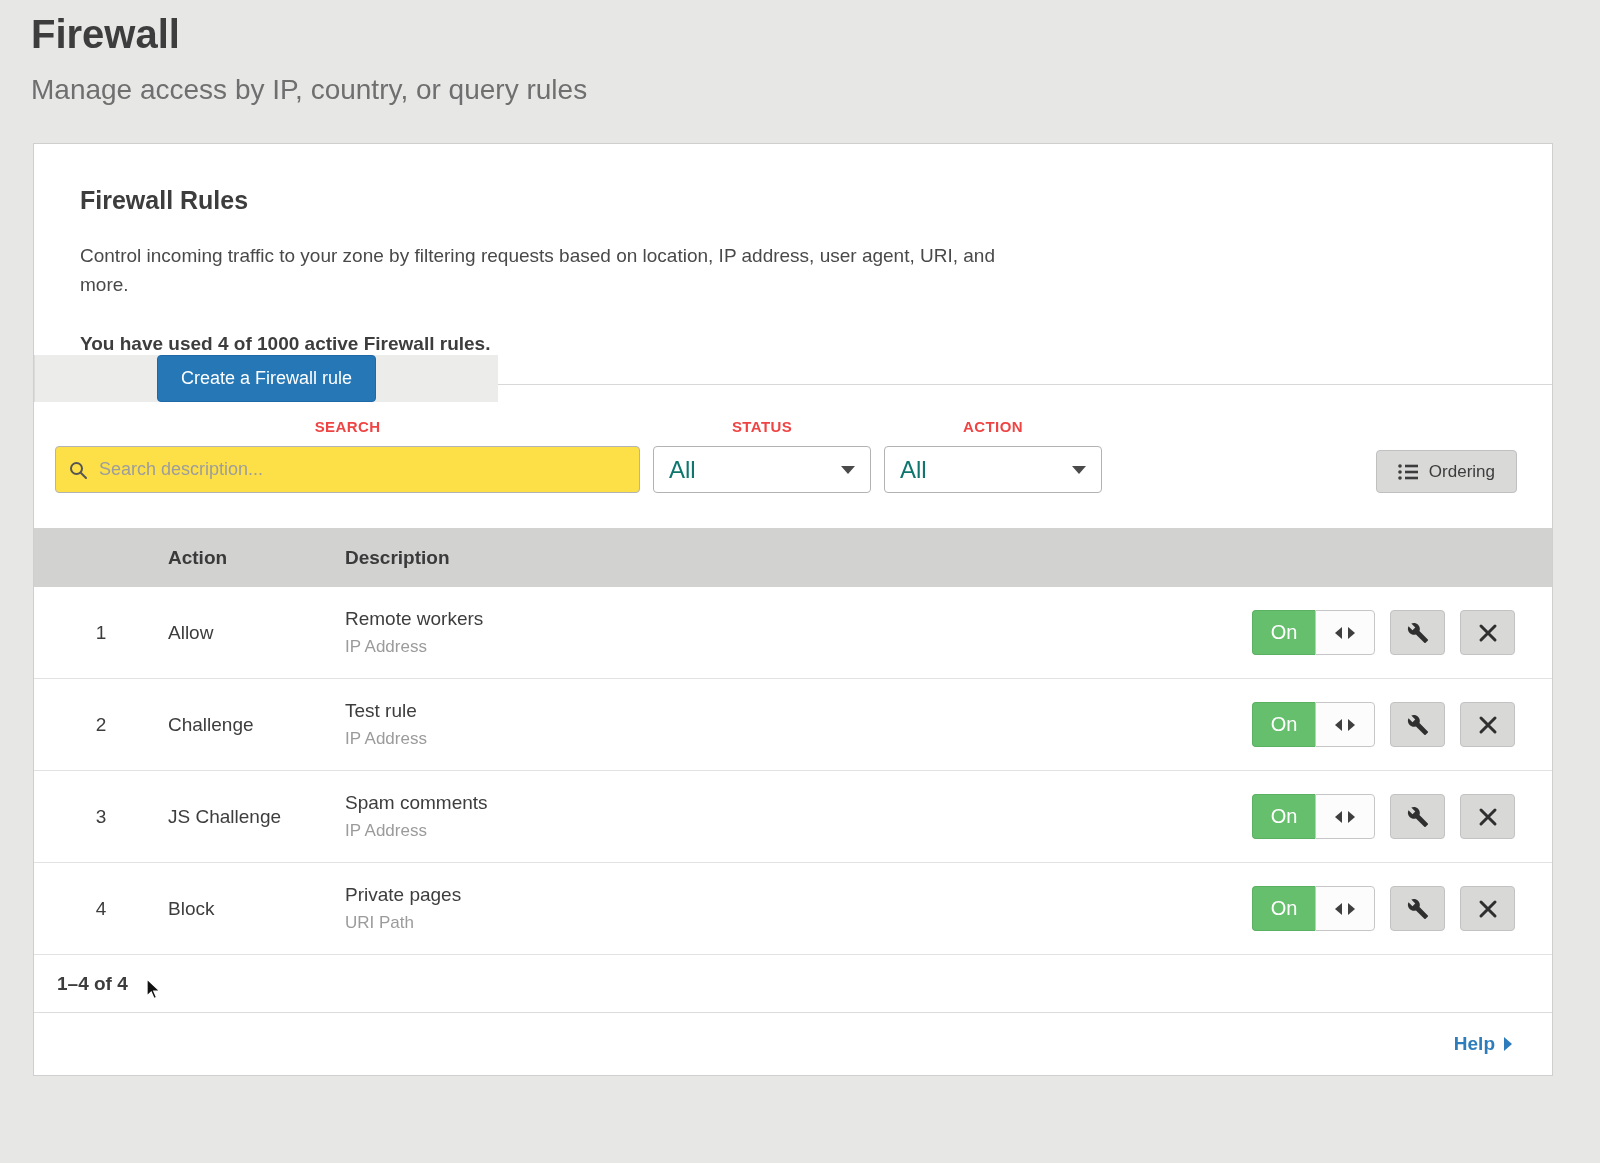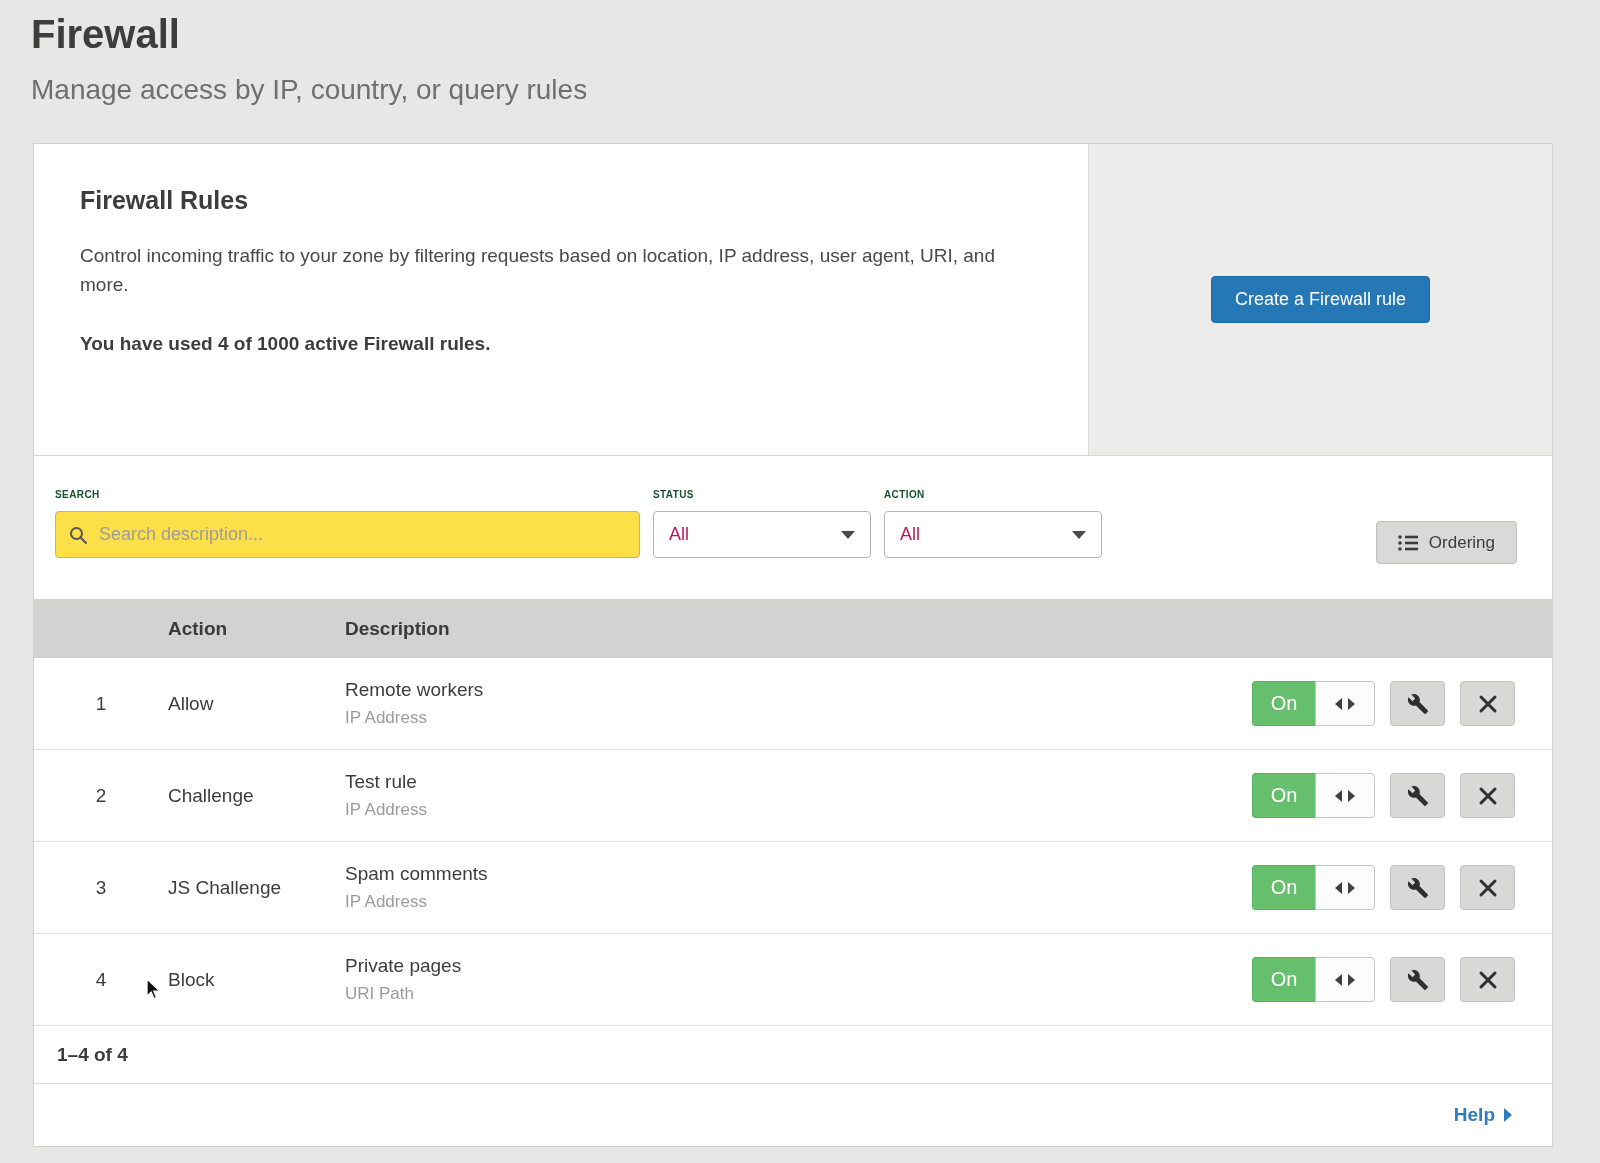--- a/index.html
+++ b/index.html
@@ -7,35 +7,35 @@
     width:1600px;height:1163px;position:relative;overflow:hidden;
     background:#e7e7e6;color:#3d3d3d;
     font-family:"Liberation Sans","DejaVu Sans",sans-serif;
   }
   .page-header{padding:12px 0 0 31px;}
   .page-title{font-size:40px;font-weight:700;color:#3d3d3d;margin:0;}
   .page-subtitle{font-size:28px;color:#6f6f6f;margin:17px 0 0 0;font-weight:400;}
 
   .card{position:absolute;left:33px;top:143px;width:1520px;background:#fff;border:1px solid #cfcfcf;box-sizing:border-box;}
 
-  .card-top{display:flex;height:312px;border-bottom:1px solid #d8d8d8;box-sizing:border-box;}
+  .card-top{display:flex;height:241px;border-bottom:1px solid #d8d8d8;box-sizing:border-box;flex-direction:column;}
   .card-top-left{flex:1;padding:42px 60px 0 46px;box-sizing:border-box;}
   .card-heading{font-size:25px;font-weight:700;margin:0 0 26px 0;color:#3d3d3d;}
   .card-description{font-size:19px;line-height:1.55;color:#494949;max-width:945px;margin:0;}
   .card-usage{font-size:19px;font-weight:700;margin:33px 0 0 0;color:#3d3d3d;}
   .card-top-right{width:463px;background:#ececeb;border-left:1px solid #dcdcdc;display:flex;align-items:center;justify-content:center;}
   .btn-primary{background:#2577b6;color:#fff;font-size:18px;font-family:inherit;padding:12px 23px;border:1px solid #1f6aa6;border-radius:4px;cursor:pointer;}
 
   .filters{display:flex;align-items:flex-start;padding:33px 35px 0 21px;height:143px;box-sizing:border-box;}
-  .filter-label{display:block;font-size:10px;font-weight:700;color:#14532d;letter-spacing:.4px;margin-bottom:11px;}
+  .filter-label{display:block;font-size:15px;font-weight:700;color:#ef4444;letter-spacing:.4px;margin-bottom:11px;text-align:center;}
   .search-box{width:585px;height:47px;border:1px solid #b3b3b3;border-radius:4px;background:#fde047;display:flex;align-items:center;padding:0 12px;box-sizing:border-box;}
   .search-box input{border:none;outline:none;font-size:18px;font-family:inherit;flex:1;margin-left:9px;color:#4a4a4a;background:transparent;}
   .search-box input::placeholder{color:#9d9d9d;}
   .filter + .filter{margin-left:13px;}
-  .select{width:218px;height:47px;border:1px solid #b3b3b3;border-radius:4px;background:#fff;display:flex;align-items:center;justify-content:space-between;padding:0 15px;box-sizing:border-box;font-size:18px;color:#be185d;cursor:pointer;}
+  .select{width:218px;height:47px;border:1px solid #b3b3b3;border-radius:4px;background:#fff;display:flex;align-items:center;justify-content:space-between;padding:0 15px;box-sizing:border-box;font-size:24px;color:#0f766e;cursor:pointer;}
   .chevron-down{width:0;height:0;border-left:7px solid transparent;border-right:7px solid transparent;border-top:8px solid #4a4a4a;}
   .ordering-wrap{margin-left:auto;margin-top:32px;}
   .btn-ordering{height:43px;padding:0 21px;background:#d9d9d8;border:1px solid #c0c0c0;border-radius:4px;font-size:17px;font-family:inherit;display:flex;align-items:center;gap:11px;color:#3d3d3d;cursor:pointer;}
 
   .thead{display:flex;align-items:center;height:59px;background:#d2d2d1;font-size:19px;font-weight:700;color:#3a3a3a;}
   .col-index{width:134px;text-align:center;flex-shrink:0;}
   .col-action{width:177px;flex-shrink:0;}
   .col-desc{flex:1;min-width:0;}
   .trow{display:flex;align-items:center;height:92px;border-bottom:1px solid #e2e2e2;background:#fff;box-sizing:border-box;font-size:19px;}
   .desc-title{font-size:19px;color:#3d3d3d;}

